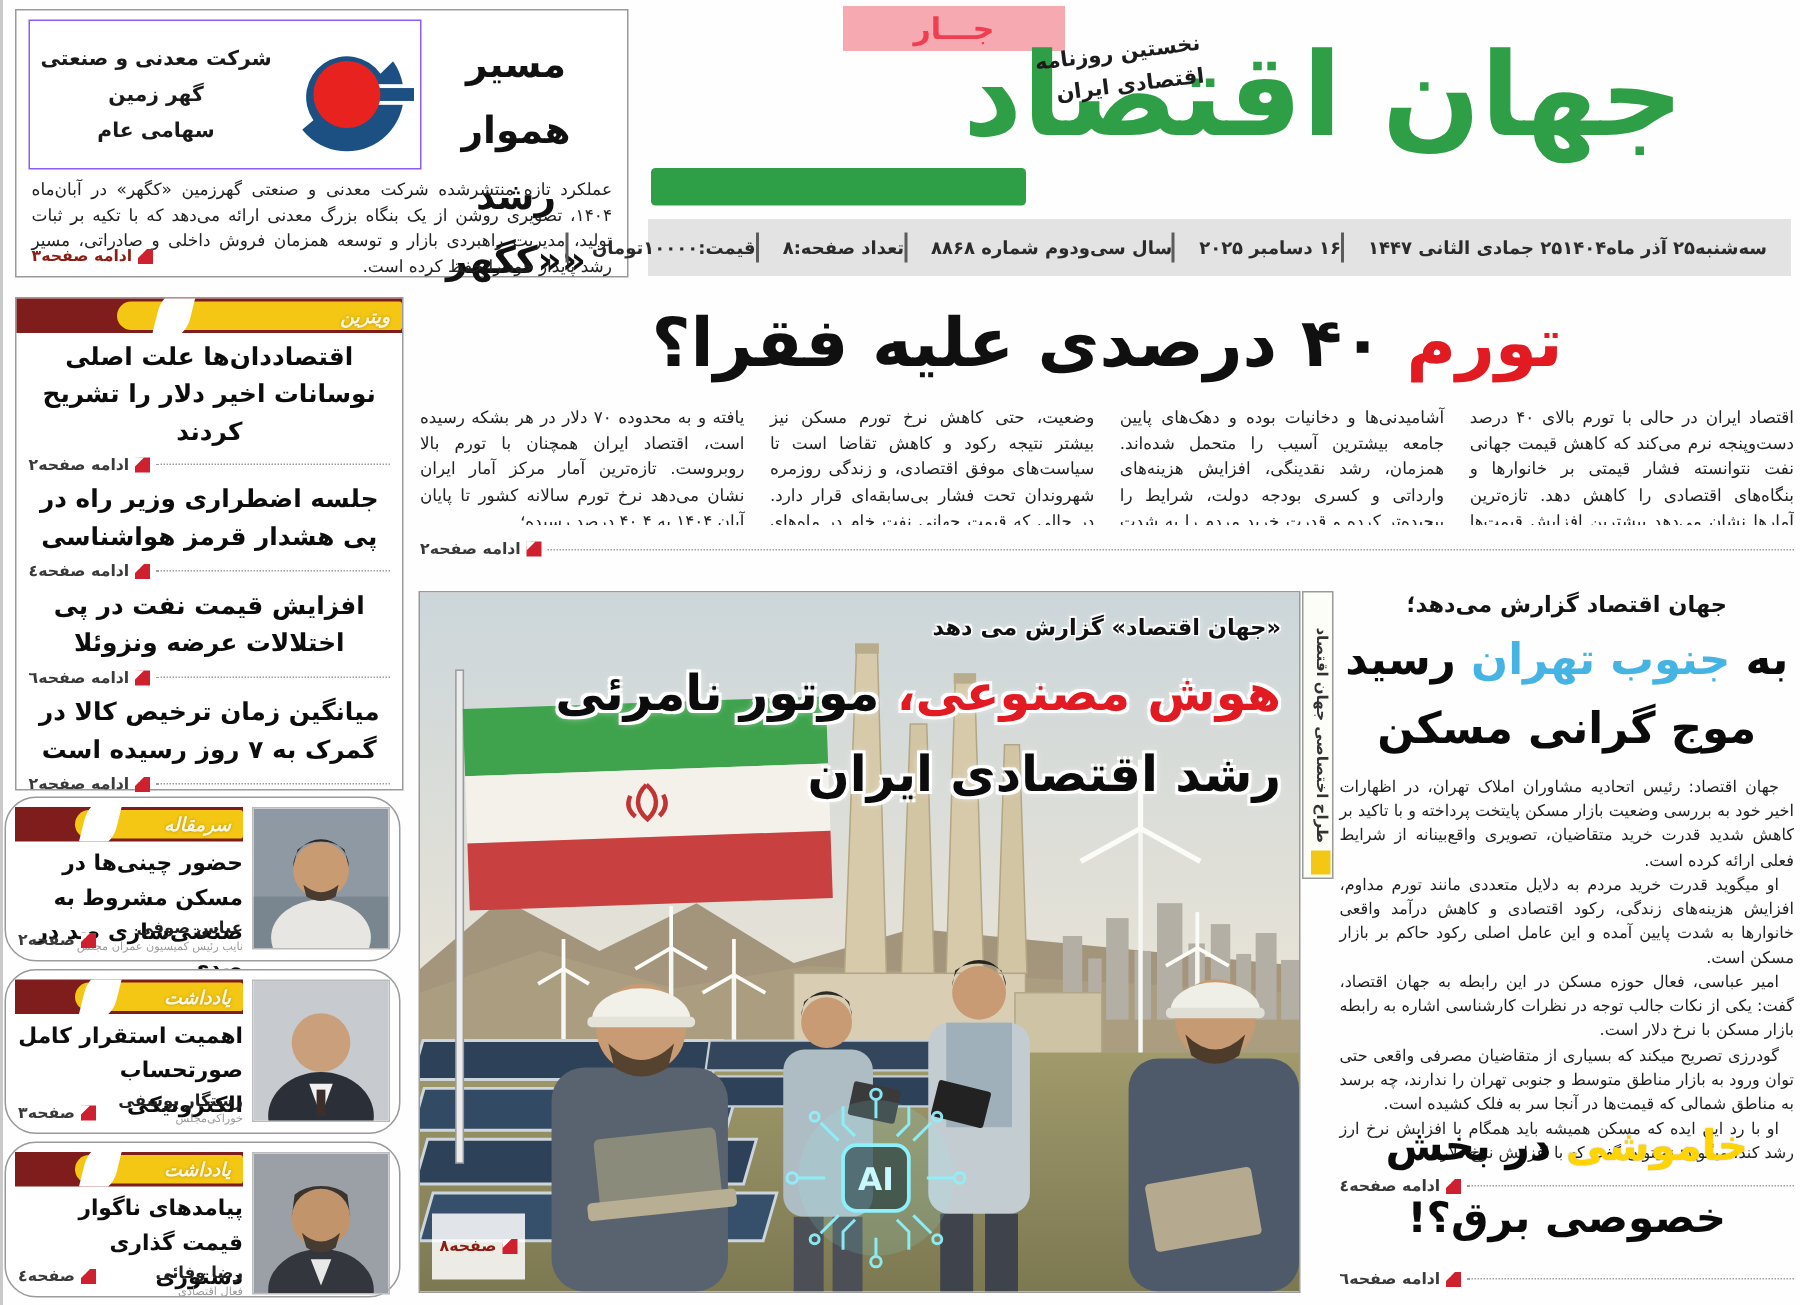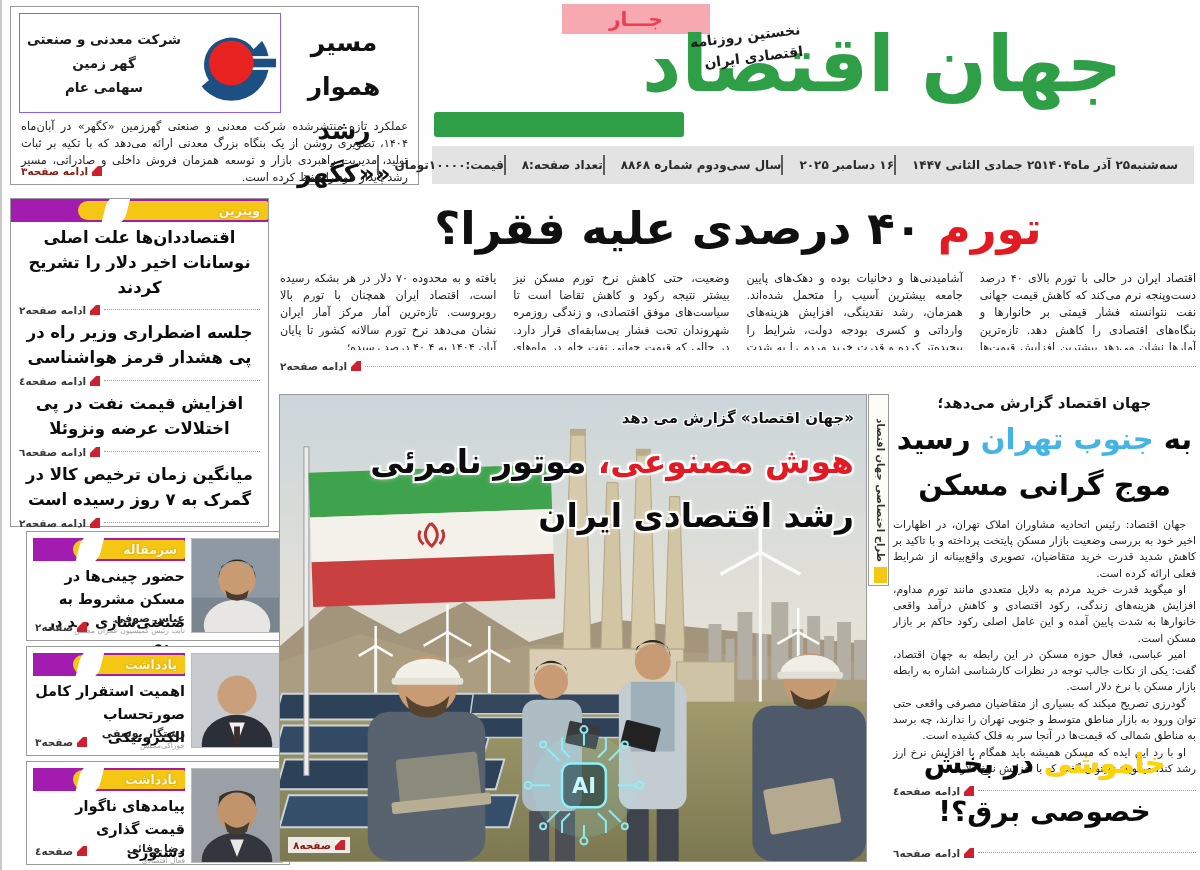--- a/index.html
+++ b/index.html
@@ -35,49 +35,49 @@
 
   
   .more-row { display:flex; direction:ltr; align-items:center; gap:4px; height:15px; }
   .more-label { font-size:10.5px; font-weight:bold; color:#3a3a3a; direction:rtl; white-space:nowrap; }
   .plink-ico { width:10px; height:10px; background:#cf2030; position:relative; flex:0 0 auto; }
   .plink-ico::after { content:""; position:absolute; left:0; top:0; border:3px solid #fff; border-right-color:transparent; border-bottom-color:transparent; }
   .dotline { flex:1; border-bottom:1px dotted #9f9f9f; height:1px; }
   .lead .more-row { margin-top:9px; }
 
   
-  .labelbar { position:relative; height:23px; background:#a21caf; overflow:hidden; }
+  .labelbar { position:relative; height:23px; background:#7f1d1d; overflow:hidden;font-style:italic; }
   .labelbar .ybar { position:absolute; right:0; top:2px; bottom:2px; width:74%; background:#f3c713; border-radius:10px 2px 2px 10px; }
   .labelbar .notch { position:absolute; right:55%; top:-4px; width:22px; height:30px; background:#fff; border-radius:50% 0 50% 0; transform:rotate(14deg); }
   .labelbar .ltext { position:absolute; right:8px; top:0; bottom:0; display:flex; align-items:center; font-size:12.5px; font-weight:bold; color:#fdf6de; text-shadow:0 0 2px rgba(140,100,0,.55); }
 
   
   .showcase { left:8px; top:198px; width:259px; height:329px; }
   .sc-item { padding:4px 8px 0 8px; direction:rtl; }
   .sc-title { text-align:center; font-size:16.5px; font-weight:900; line-height:1.5; color:#0d0d0d; min-height:50px; }
   .sc-item .more-row { margin-top:2px; }
 
   
-  .op-box { width:264px; left:24px; }
+  .op-box { width:264px; left:1px;border-radius:21px; }
   .op-photo { position:absolute; right:6px; top:6px; width:92px; height:95px; border:1px solid #bbb; }
   .op-photo svg { display:block; width:100%; height:100%; }
   .op-bar { position:absolute; right:104px; left:6px; top:6px; }
   .op-title { position:absolute; right:104px; left:8px; top:33px; direction:rtl; text-align:right; font-size:14.5px; font-weight:900; line-height:1.6; color:#0e0e0e; }
   .op-author { position:absolute; right:104px; top:80px; direction:rtl; font-size:11px; font-weight:bold; color:#222; }
   .op-role { position:absolute; right:104px; top:94px; direction:rtl; font-size:7.5px; color:#9b9b9b; }
   .op-page { position:absolute; left:8px; bottom:7px; display:flex; direction:ltr; align-items:center; gap:4px; }
 
   
   .feature { left:277px; top:394px; width:588px; height:468px; }
   .feature svg.scene { position:absolute; inset:0; width:100%; height:100%; }
   .feat-kicker { position:absolute; right:12px; top:14px; direction:rtl; font-size:15px; font-weight:800; color:#111;
       text-shadow:-1px -1px 0 #fff,1px -1px 0 #fff,-1px 1px 0 #fff,1px 1px 0 #fff,0 0 5px #fff; }
   .feat-headline { position:absolute; right:12px; top:40px; direction:rtl; text-align:right; font-size:33px; font-weight:900; line-height:1.65; color:#0c0c0c;
       text-shadow:-2px -2px 0 #fff,2px -2px 0 #fff,-2px 2px 0 #fff,2px 2px 0 #fff,0 0 6px #fff; }
-  .feat-page { position:absolute; left:8px; bottom:8px; background:rgba(255,255,255,.85); padding:2px 5px; display:flex; direction:ltr; align-items:center; gap:4px; }
+  .feat-page { position:absolute; left:8px; bottom:8px; background:rgba(255,255,255,.85); padding:16px 5px; display:flex; direction:ltr; align-items:center; gap:4px; }
   .feat-page .more-label { color:#8c1d12; }
 
   
   .credit { position:absolute; left:866px; top:394px; width:21px; height:192px; border:1px solid #9a9a9a; background:#fdfdf8; }
   .credit-inner { position:absolute; left:21px; top:0; width:190px; height:19px; transform-origin:0 0; transform:rotate(90deg); display:flex; direction:rtl; align-items:center; gap:5px; padding:0 2px; }
   .credit-ysq { width:16px; height:13px; background:#f3c713; flex:0 0 auto; }
   .credit-text { font-size:10px; font-weight:bold; color:#333; white-space:nowrap; }
 
   
   .housing { position:absolute; left:891px; top:394px; width:303px; direction:rtl; }

